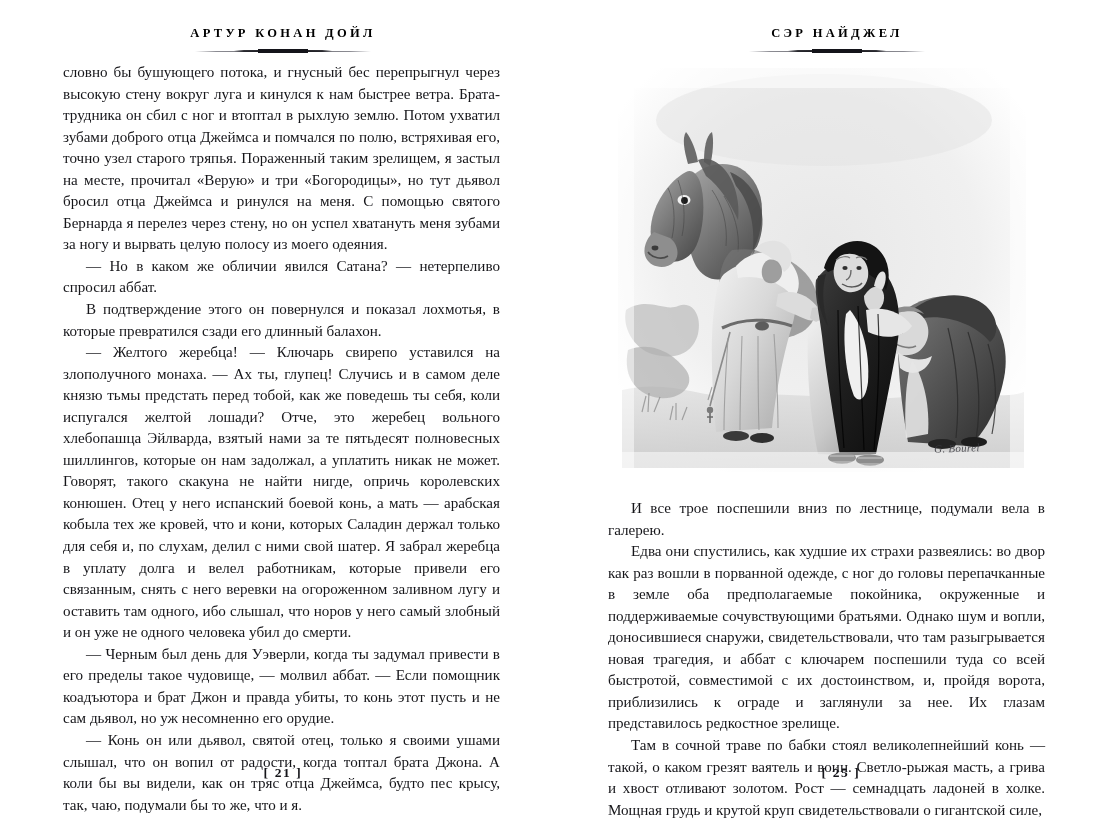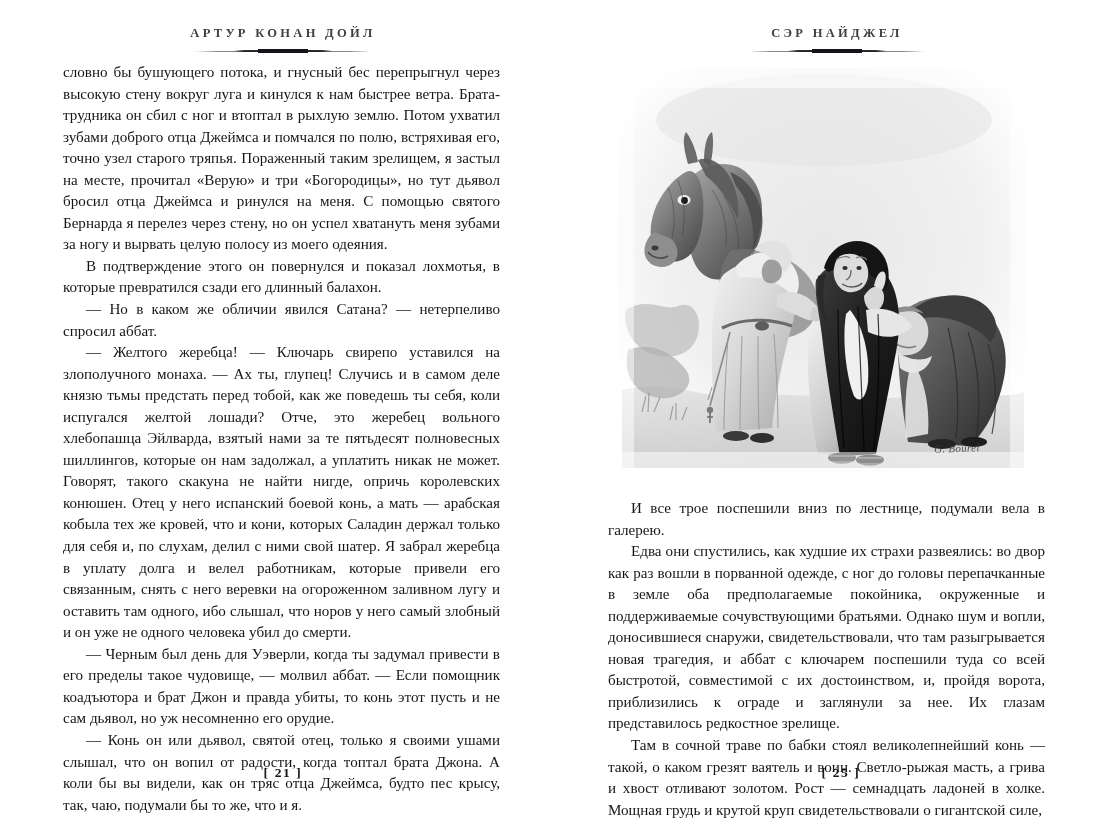--- a/index.html
+++ b/index.html
@@ -39,21 +39,21 @@
     width: 440px;
     text-align: center;
   }
   .page-left  .runhead { left: 63px; }
   .page-right .runhead { left: 67px; }
 
   .runhead-title {
     font-size: 12.5px;
     letter-spacing: 3.3px;
     font-weight: 700;
-    color: #404040;
+    color: #000000;
     text-transform: uppercase;
     white-space: nowrap;
   }
 
   
   .runhead-rule {
     position: relative;
     margin: 7px auto 0;
     width: 176px;
     height: 6px;
@@ -163,22 +163,22 @@
       <div class="runhead-title">АРТУР КОНАН ДОЙЛ</div>
       <div class="runhead-rule">
         <div class="r-thin"></div>
           <div class="r-mid"></div>
           <div class="r-core"></div>
       </div>
     </div>
 
     <div class="col">
       <p class="noindent">словно бы бушующего потока, и гнусный бес перепрыгнул через высокую стену вокруг луга и кинулся к нам быстрее ветра. Брата-трудника он сбил с ног и втоптал в рыхлую землю. Потом ухватил зубами доброго отца Джеймса и помчался по полю, встряхивая его, точно узел старого тряпья. Пораженный таким зрелищем, я застыл на месте, прочитал «Верую» и три «Богородицы», но тут дьявол бросил отца Джеймса и ринулся на меня. С помощью святого Бернарда я перелез через стену, но он успел хватануть меня зубами за ногу и вырвать целую полосу из моего одеяния.</p>
+      <p>— Но в каком же обличии явился Сатана? — нетерпеливо спросил аббат.</p>
       <p>В подтверждение этого он повернулся и показал лохмотья, в которые превратился сзади его длинный балахон.</p>
-      <p>— Но в каком же обличии явился Сатана? — нетерпеливо спросил аббат.</p>
       <p>— Желтого жеребца! — Ключарь свирепо уставился на злополучного монаха. — Ах ты, глупец! Случись и в самом деле князю тьмы предстать перед тобой, как же поведешь ты себя, коли испугался желтой лошади? Отче, это жеребец вольного хлебопашца Эйлварда, взятый нами за те пятьдесят полновесных шиллингов, которые он нам задолжал, а уплатить никак не может. Говорят, такого скакуна не найти нигде, опричь королевских конюшен. Отец у него испанский боевой конь, а мать — арабская кобыла тех же кровей, что и кони, которых Саладин держал только для себя и, по слухам, делил с ними свой шатер. Я забрал жеребца в уплату долга и велел работникам, которые привели его связанным, снять с него веревки на огороженном заливном лугу и оставить там одного, ибо слышал, что норов у него самый злобный и он уже не одного человека убил до смерти.</p>
       <p>— Черным был день для Уэверли, когда ты задумал привести в его пределы такое чудовище, — молвил аббат. — Если помощник коадъютора и брат Джон и правда убиты, то конь этот пусть и не сам дьявол, но уж несомненно его орудие.</p>
       <p>— Конь он или дьявол, святой отец, только я своими ушами слышал, что он вопил от радости, когда топтал брата Джона. А коли бы вы видели, как он тряс отца Джеймса, будто пес крысу, так, чаю, подумали бы то же, что и я.</p>
 
     </div>
 
     <div class="folio">[ 21 ]</div>
   </div>
 
   <div class="page page-right">

